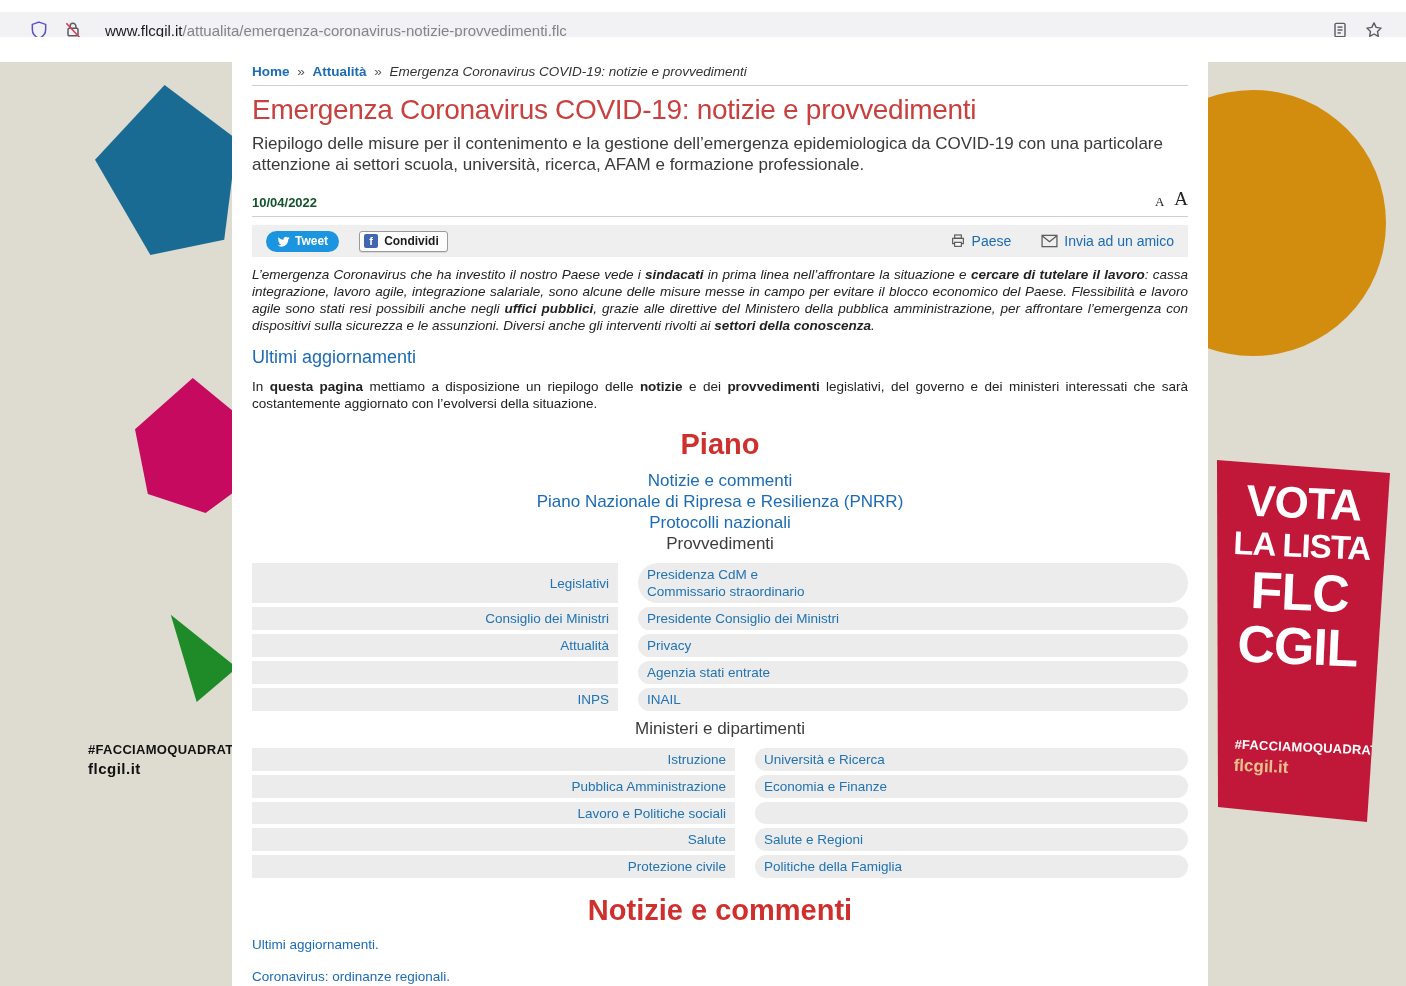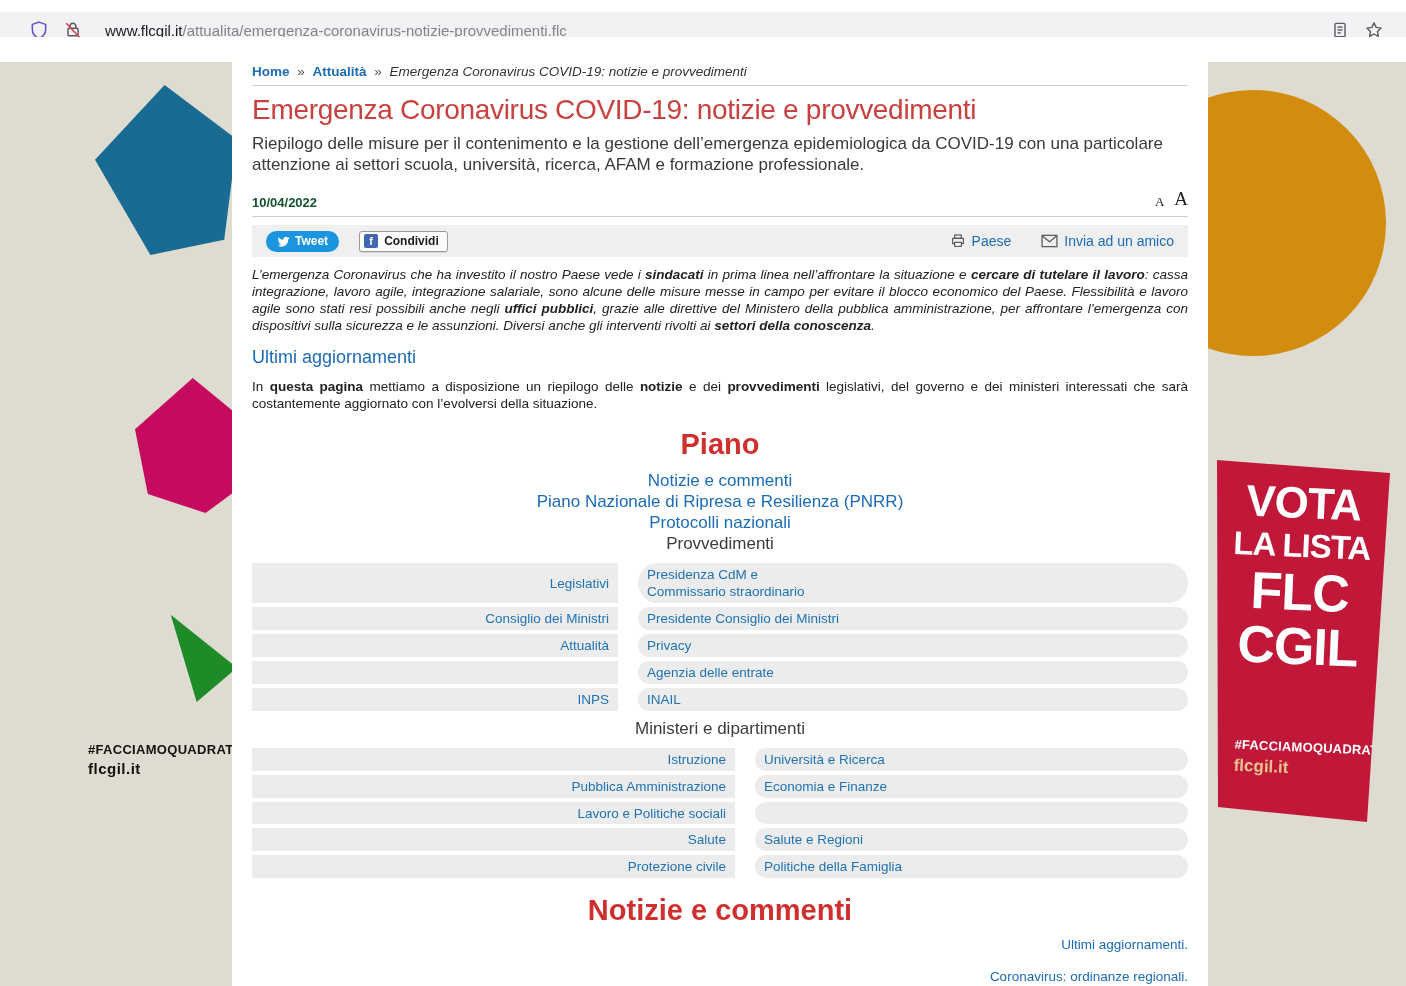--- a/index.html
+++ b/index.html
@@ -99,21 +99,21 @@
   .trow { display:flex; gap:20px; margin-bottom:4px; }
   .tcell { background:#ececec; font-size:13.5px; padding:3px 9px; min-height:22px; }
   .cl { display:flex; align-items:center; justify-content:flex-end; text-align:right; }
   .cr { flex:1; display:flex; align-items:center; white-space:pre-line; line-height:17px;border-radius:20px; }
   .t1 .cl { width:366px; flex:none; }
   .t2 .cl { width:483px; flex:none; }
   .tcell .link { color:#2173b4; }
   .mini-heading { text-align:center; font-size:17px; color:#3c3c3c; margin:8px 0 7px 0; }
 
   .news-list { margin-top:10px; }
-  .news-item { font-size:13.5px; line-height:16px; margin-bottom:16px; color:#222;text-align:right; }
+  .news-item { font-size:13.5px; line-height:16px; margin-bottom:16px; color:#222; }
 </style>
 </head>
 <body>
 
 <div class="browser-bar">
   <svg class="bb-icon bb-shield" viewBox="0 0 24 24">
     <path d="M12 2.5l8 2.8v6.2c0 4.8-3.4 8.7-8 10.5-4.6-1.8-8-5.7-8-10.5V5.3z" fill="none" stroke="#5a52c7" stroke-width="1.8"></path>
   </svg>
   <svg class="bb-icon bb-lock" viewBox="0 0 24 24">
     <rect x="6" y="10" width="12" height="9" rx="1.5" fill="none" stroke="#5b5b66" stroke-width="1.8"></rect>
@@ -248,21 +248,21 @@
       <div class="trow">
         <div class="tcell cl">
             <span class="link">Attualità</span>
           </div>
         <div class="tcell cr"><span class="link">Privacy</span></div>
       </div>
       <div class="trow">
         <div class="tcell cl">
             <span></span>
           </div>
-        <div class="tcell cr"><span class="link">Agenzia delle entrate</span></div>
+        <div class="tcell cr"><span class="link">Agenzia stati entrate</span></div>
       </div>
       <div class="trow">
         <div class="tcell cl">
             <span class="link">INPS</span>
           </div>
         <div class="tcell cr"><span class="link">INAIL</span></div>
       </div>
     </div>
 
     <div class="mini-heading">Ministeri e dipartimenti</div>

